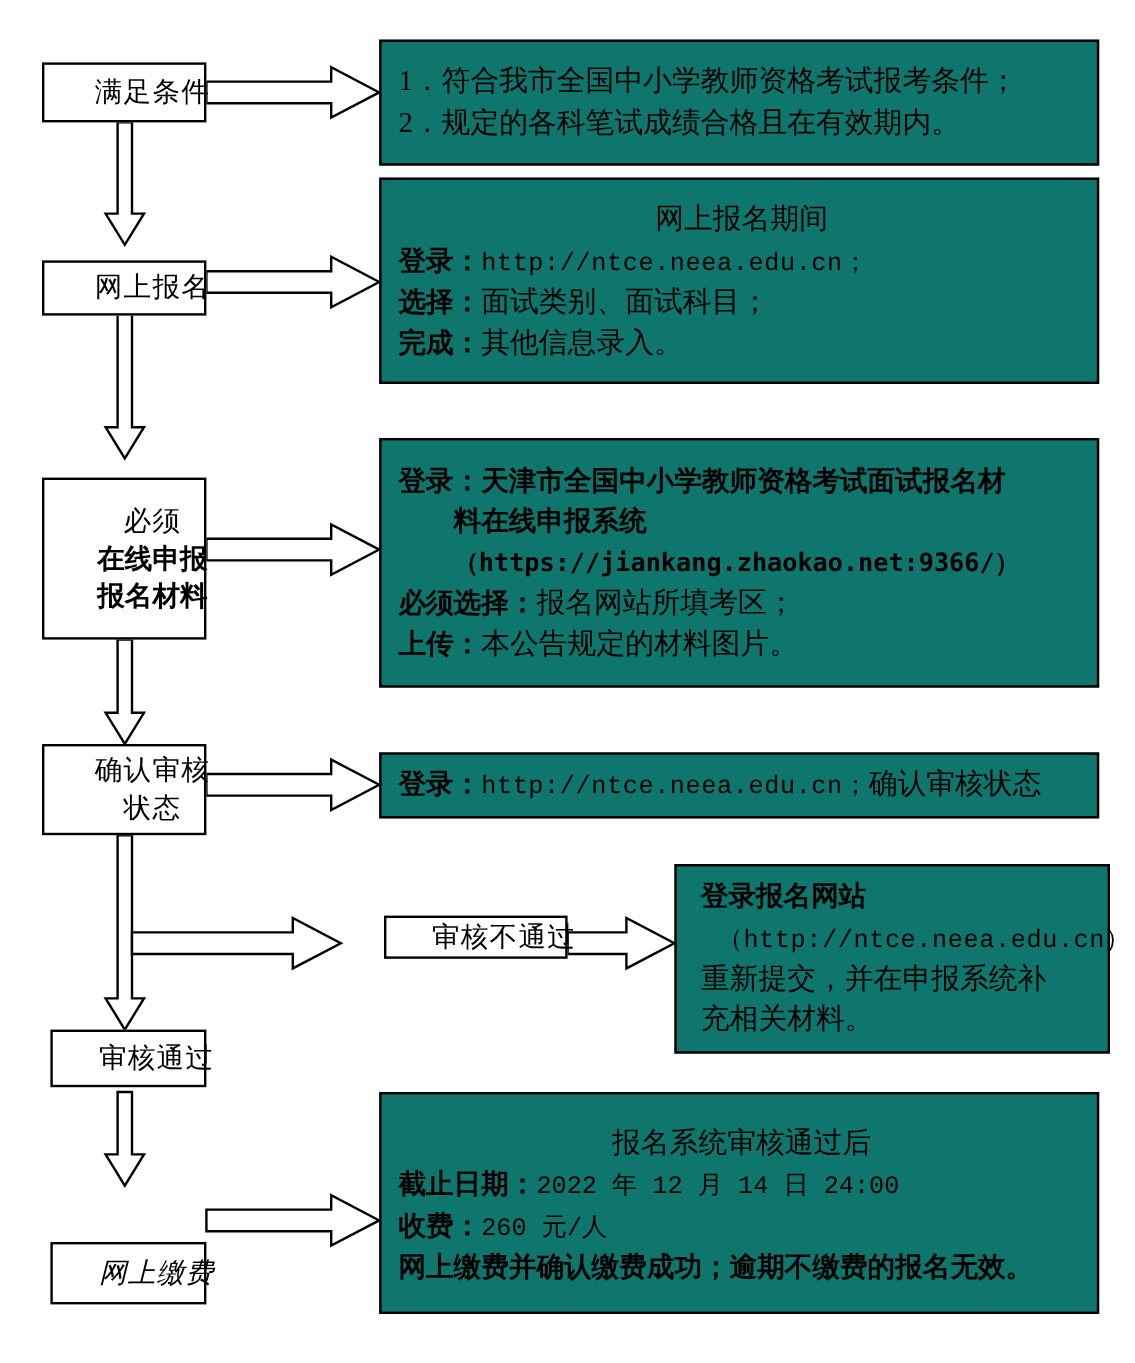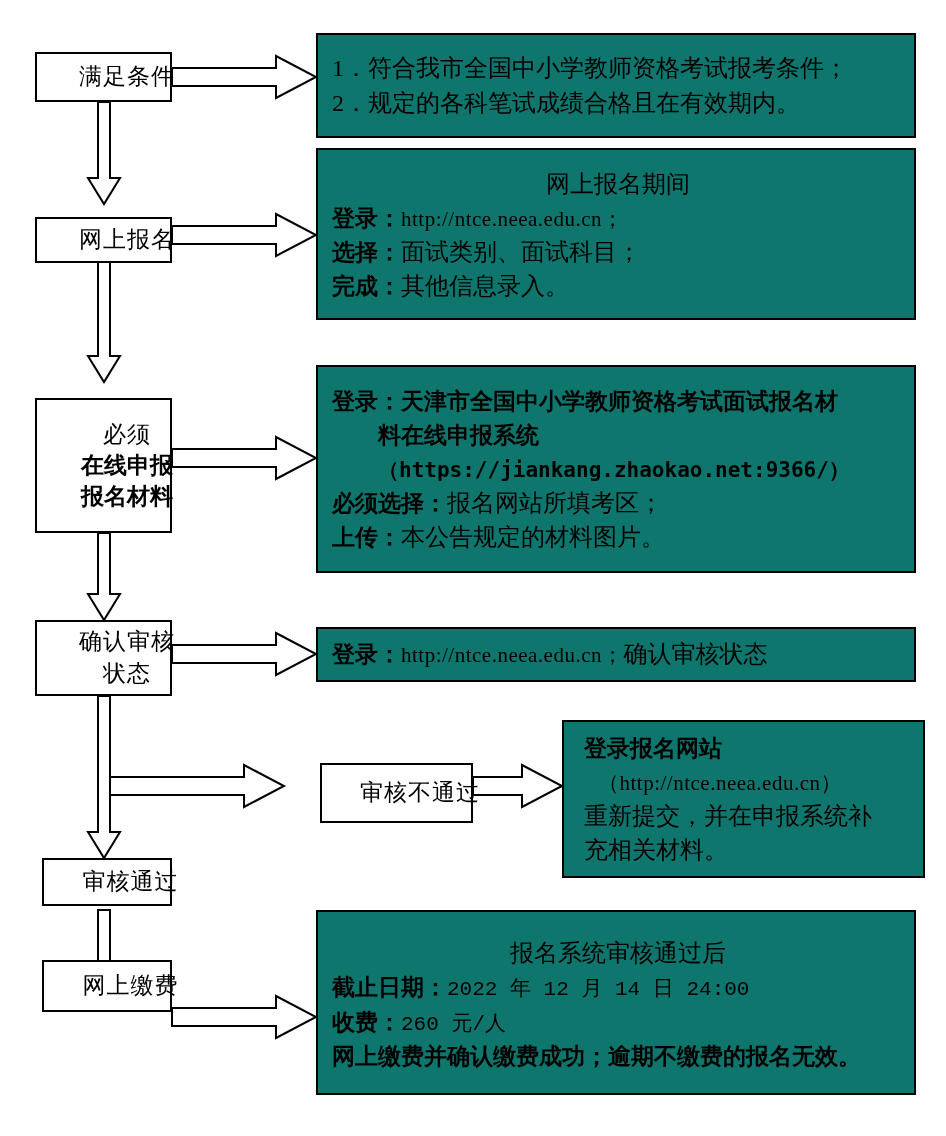--- a/index.html
+++ b/index.html
@@ -61,21 +61,21 @@
   .panel .center { text-align: center; }
   .panel .indent1 { padding-left: 46px; }
   .panel .indent-small { padding-left: 14px; }
   .lbl {
     font-family: "Liberation Sans", "DejaVu Sans", sans-serif;
     font-weight: bold;
     font-size: 23px;
     letter-spacing: 0;
   }
   .mono {
-    font-family: Liberation Serif, serif;
+    font-family: Liberation Mono, monospace;
     font-size: 21px;
     letter-spacing: 0.5px;
   }
   .mono-b {
     font-family: "DejaVu Sans Mono", "Liberation Mono", monospace;
     font-weight: bold;
     font-size: 21px;
     letter-spacing: 0;
   }
   .ser { font-family: "Liberation Serif", "DejaVu Serif", serif; }
@@ -132,25 +132,25 @@
 
   <div class="node" style="left:35px; top:620px; width:137px; height:76px; line-height:1.4;">
     <span class="ln">确认审核</span>
     <span class="ln">状态</span>
   </div>
 
   <div class="node" style="left:42px; top:858px; width:130px; height:48px;">
     <span class="ln">审核通过</span>
   </div>
 
-  <div class="node" style="left:42px; top:960px; width:130px; height:52px;">
+  <div class="node" style="left:42px; top:1035px; width:130px; height:52px;font-style:italic;">
     <span class="ln">网上缴费</span>
   </div>
 
-  <div class="node" style="left:320px; top:763px; width:153px; height:60px;">
+  <div class="node" style="left:320px; top:763px; width:153px; height:36px;">
     <span class="ln">审核不通过</span>
   </div>
 
   <div class="panel" style="left:316px; top:33px; width:600px; height:105px;">
     <div class="row">1．符合我市全国中小学教师资格考试报考条件；</div>
     <div class="row">2．规定的各科笔试成绩合格且在有效期内。</div>
   </div>
 
   <div class="panel" style="left:316px; top:148px; width:600px; height:172px; padding-top:8px;">
     <div class="row center">网上报名期间</div>

